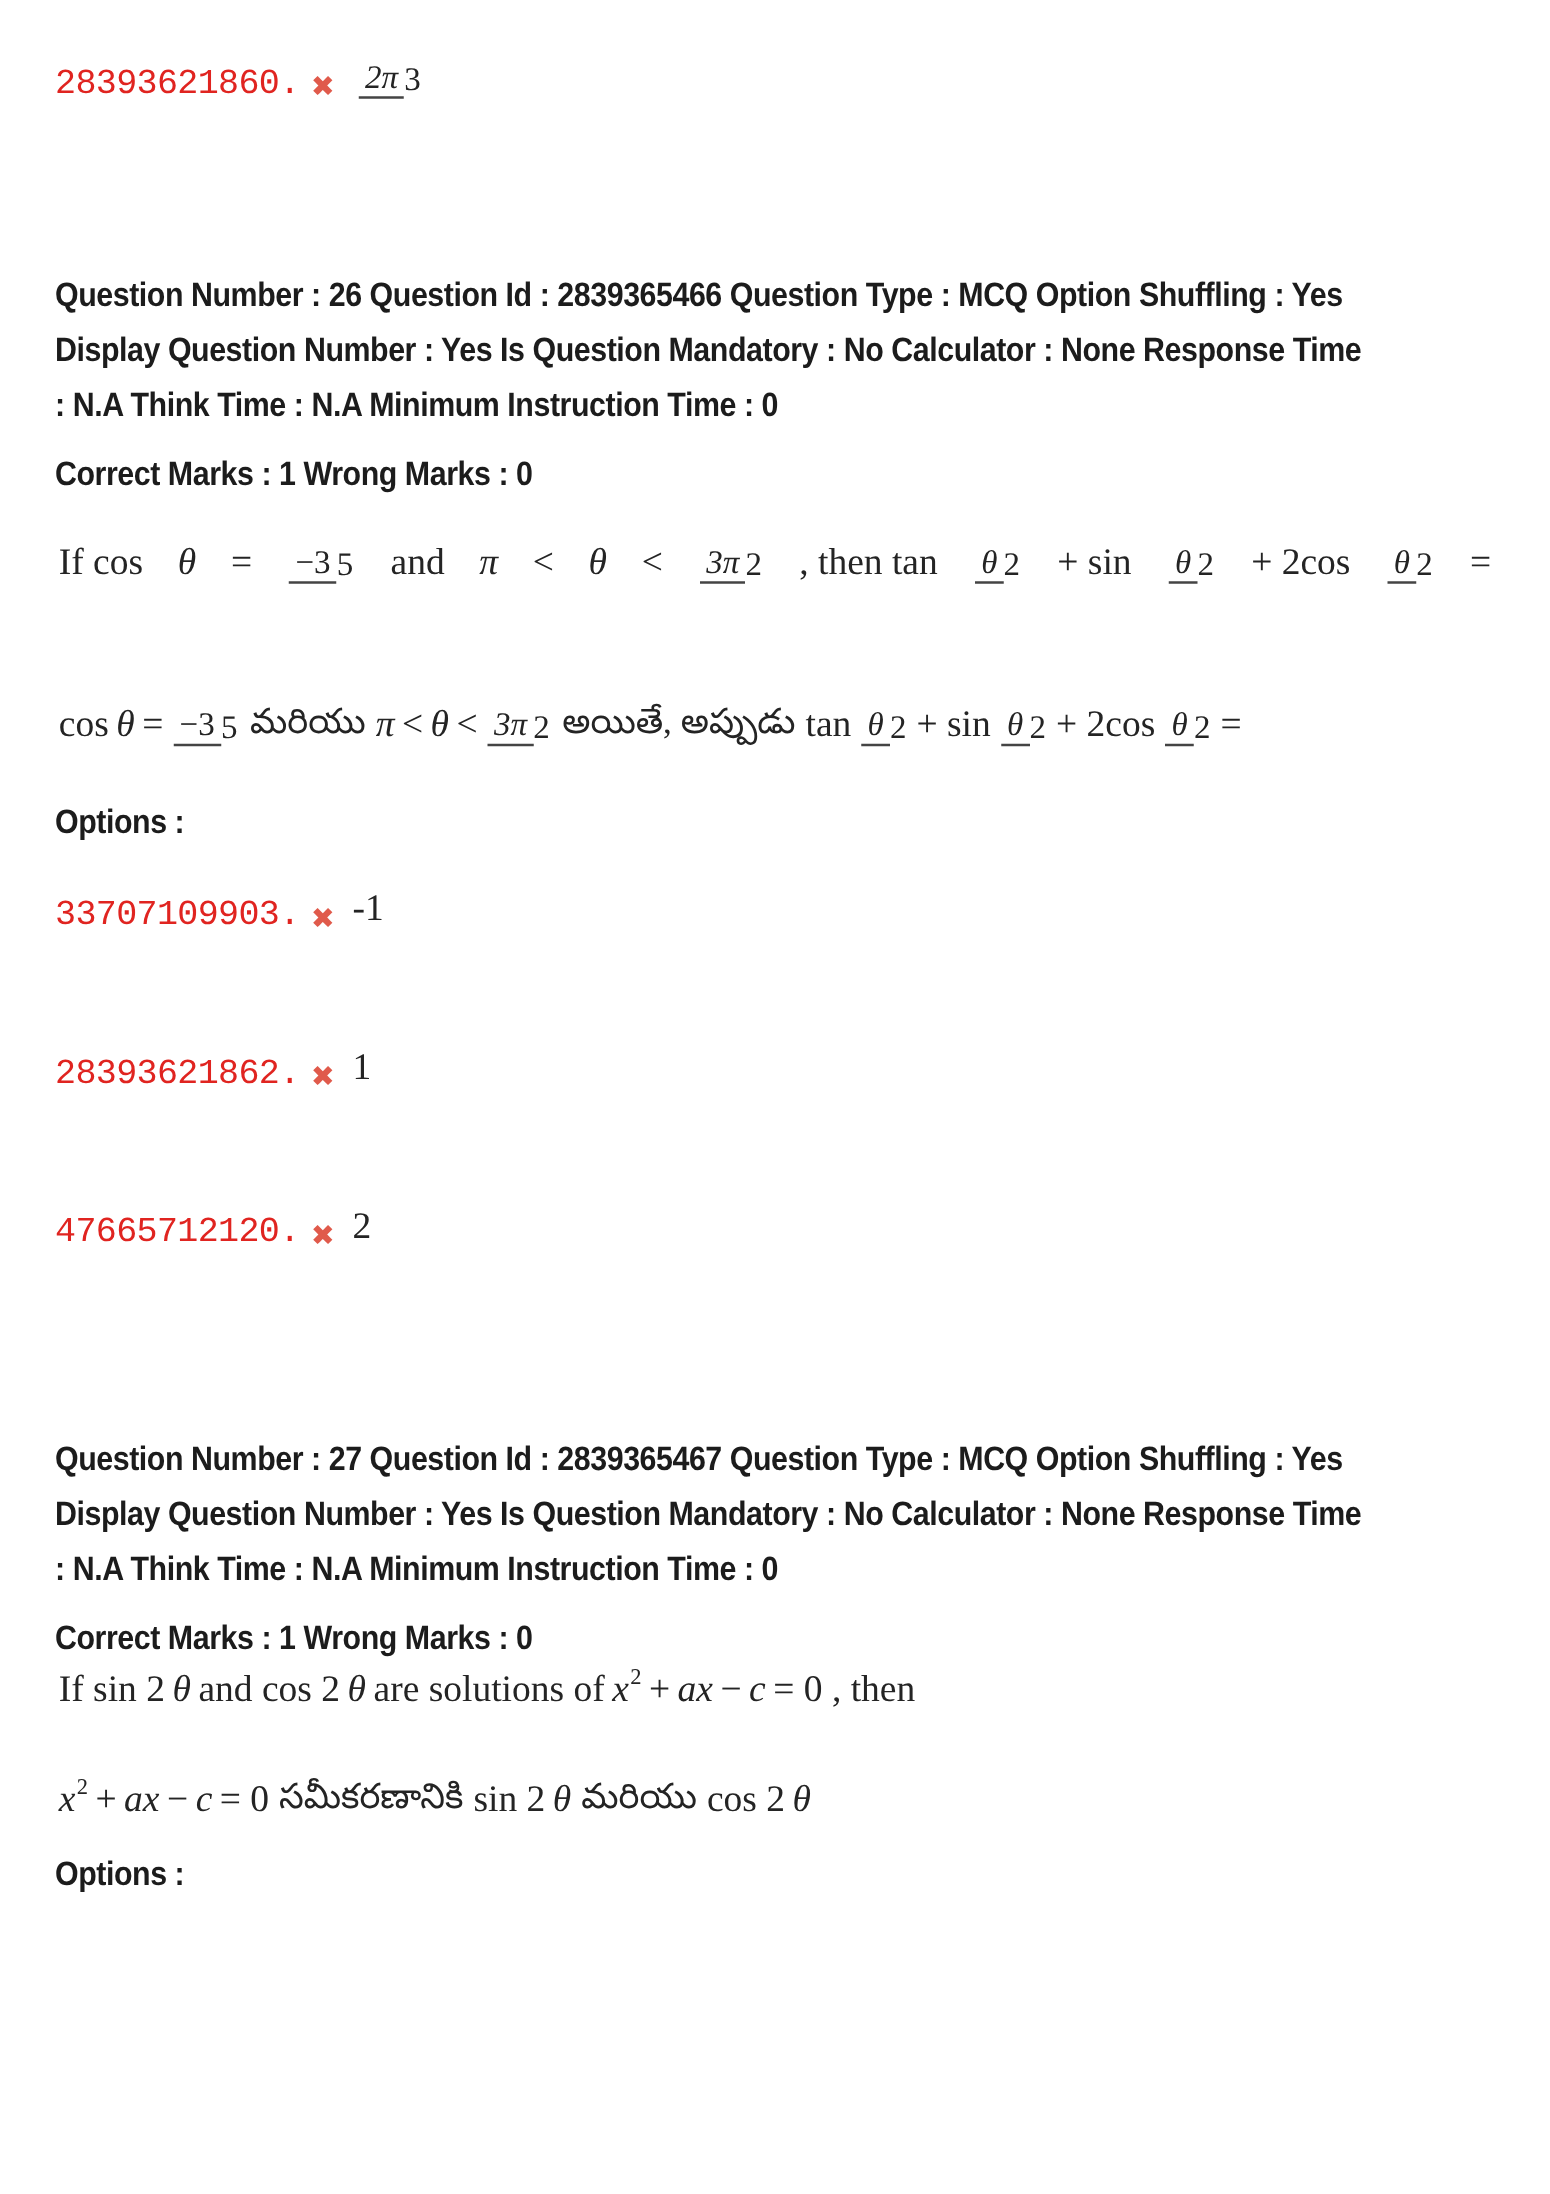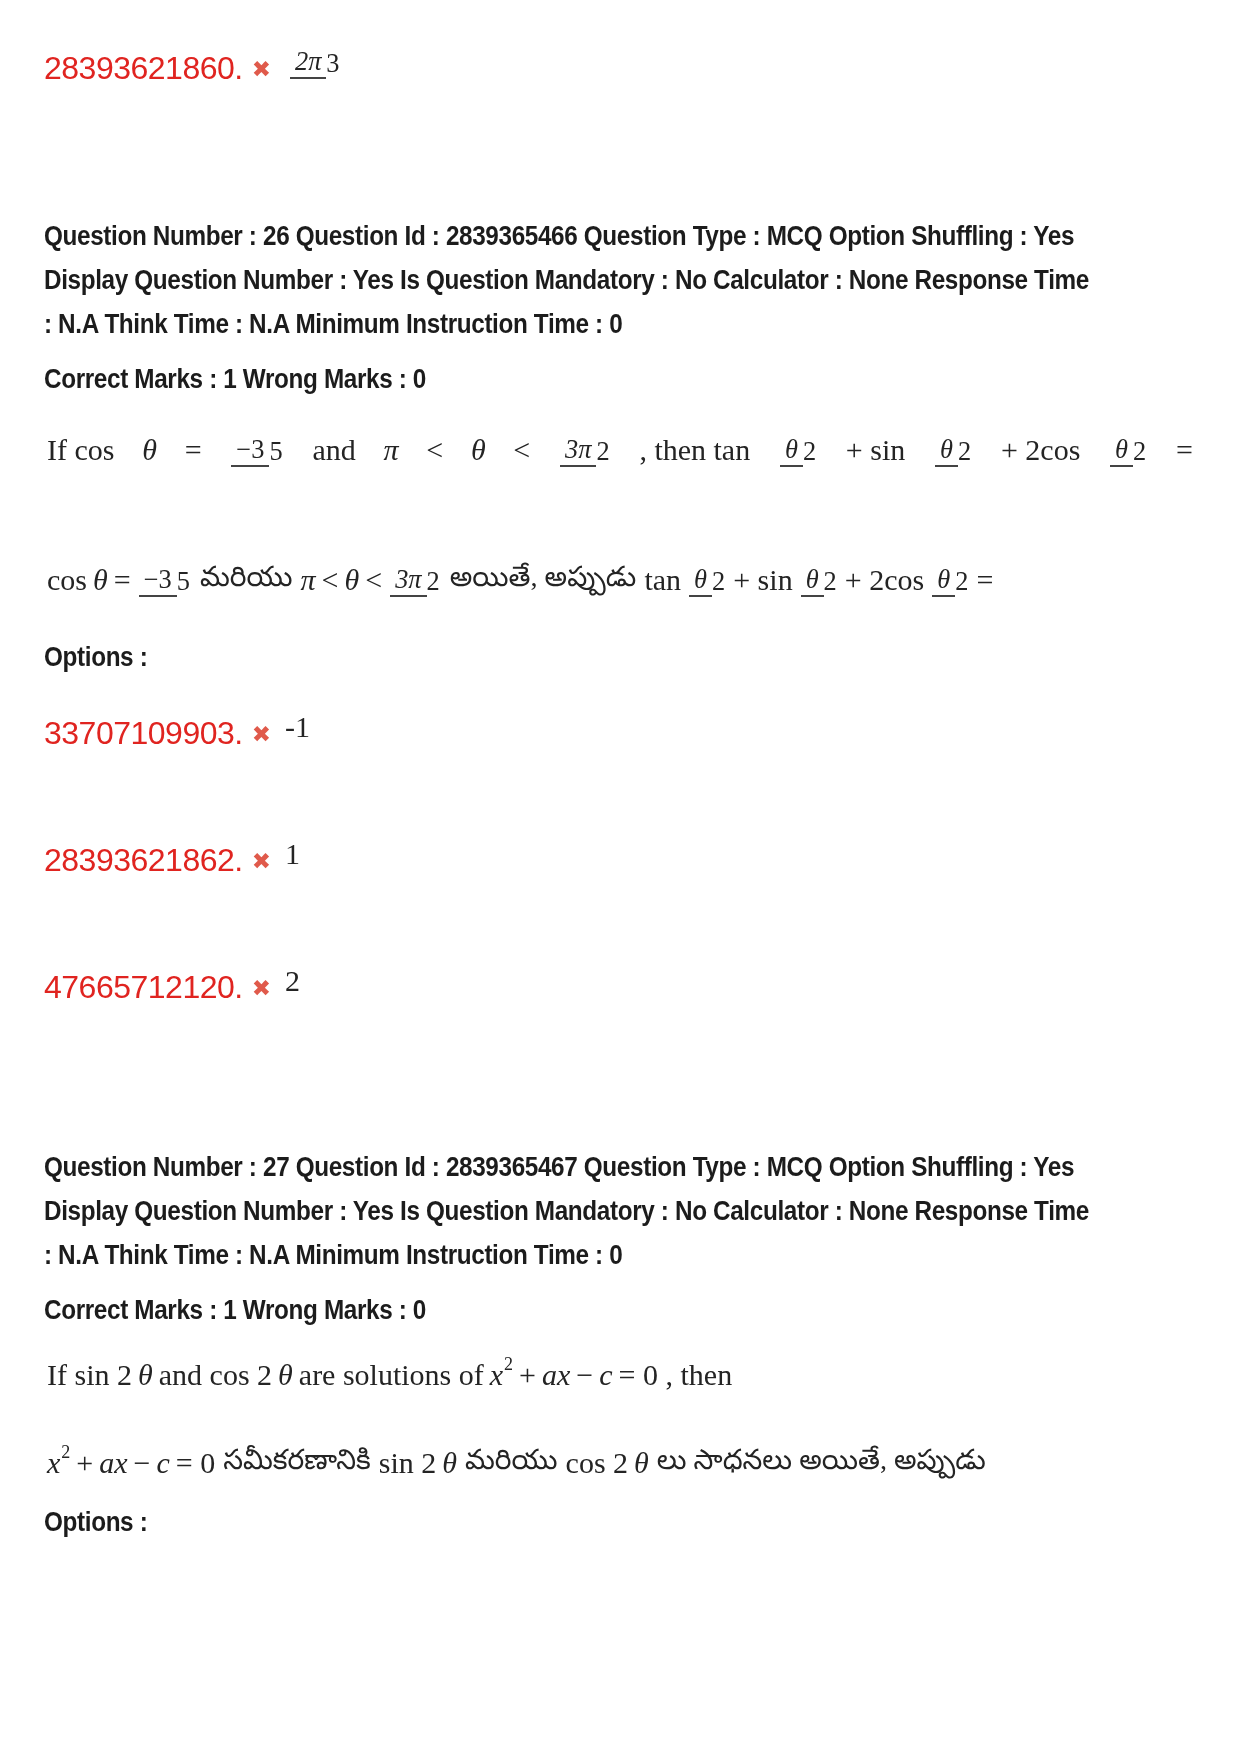--- a/index.html
+++ b/index.html
@@ -35,38 +35,38 @@
     transform:scaleX(0.90);transform-origin:0 50%;
   }
   
   .formula{
     display:flex;align-items:center;flex-wrap:wrap;
     font-family:"Liberation Serif","DejaVu Serif",serif;
     font-size:30px;color:var(--math);
   }
   .formula-en{margin-top:14px;min-height:84px;justify-content:space-between;}
   .formula-te{margin-top:46px;min-height:84px;}
-  .formula-plain{margin-top:30px;min-height:40px;}
+  .formula-plain{margin-top:7px;min-height:40px;}
   .formula-te-plain{margin-top:44px;min-height:48px;}
   .m-r{margin:0 3px;white-space:pre;}
   .m-i{margin:0 3px;font-style:italic;white-space:pre;}
   .m-te{margin:0 5px;white-space:pre;font-size:0.94em;}
   .m-sup{font-size:0.60em;margin:0 3px 0 -2px;transform:translateY(-0.62em);}
   .frac{
     display:inline-flex;flex-direction:row;align-items:center;
     margin:0 5px;font-size:0.88em;line-height:1.15;
   }
   .frac .num{border-bottom:2px solid var(--bar);padding:0 5px 1px;}
   .frac .num.it{font-style:italic;}
   .frac .den{padding-top:1px;}
   
   .opt-row{display:flex;align-items:flex-end;margin-top:88px;}
   .options-label + .opt-row{margin-top:38px;}
   .opt-row.top-row{margin-top:0;margin-bottom:130px;}
-  .opt-id{font-size:32px;letter-spacing:-0.5px;line-height:32px;}
+  .opt-id{font-size:28px;letter-spacing:-0.5px;line-height:32px;font-family:Liberation Mono, monospace;}
   .opt-id.wrong{color:var(--wrong-text);}
   .opt-id.correct{color:var(--correct-text);}
   .mark-icon{font-size:23px;line-height:26px;margin:0 14px 2px 9px;}
   .mark-icon.wrong-mark{color:var(--wrong-icon);}
   .mark-icon.correct-mark{color:var(--correct-icon);font-size:27px;}
   .opt-answer{
     display:flex;align-items:flex-end;
     font-family:"Liberation Serif","DejaVu Serif",serif;
     font-size:30px;color:var(--math);margin-bottom:5px;
   }
@@ -220,18 +220,17 @@
         <span class="m-i">ax</span>
         <span class="m-r">−</span>
         <span class="m-i">c</span>
         <span class="m-r">= 0</span>
         <span class="m-te">సమీకరణానికి</span>
         <span class="m-r">sin 2</span>
         <span class="m-i">θ</span>
         <span class="m-te">మరియు</span>
         <span class="m-r">cos 2</span>
         <span class="m-i">θ</span>
-        <span class="m-te">లు సాధనలు అయితే, అప్పుడు</span>
       </div>
     <div class="options-label">Options :</div>
   </section>
 
 </div>
 
 </body></html>

